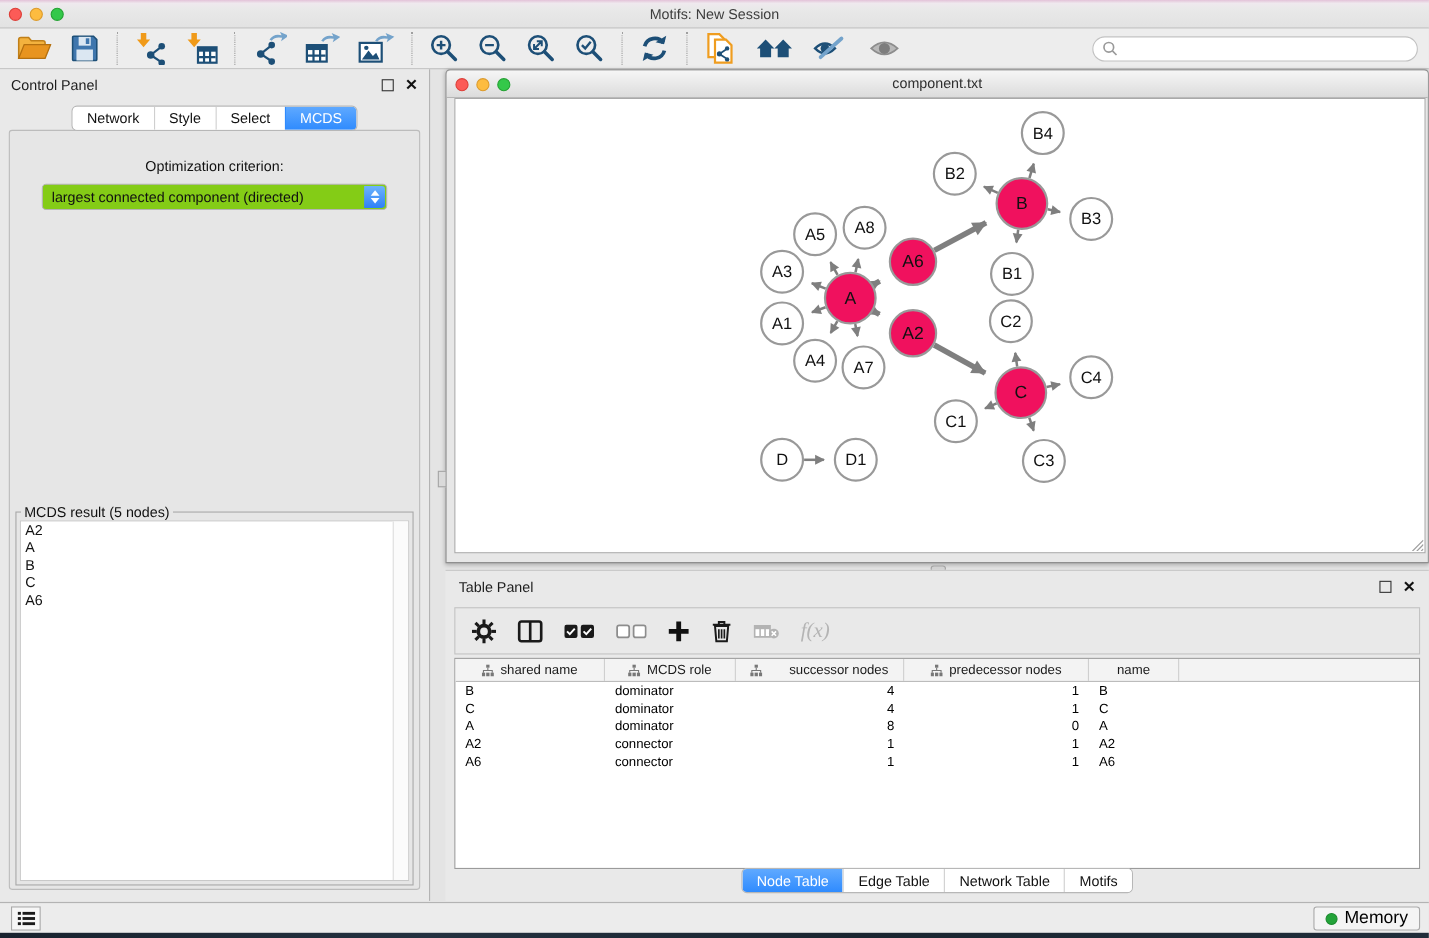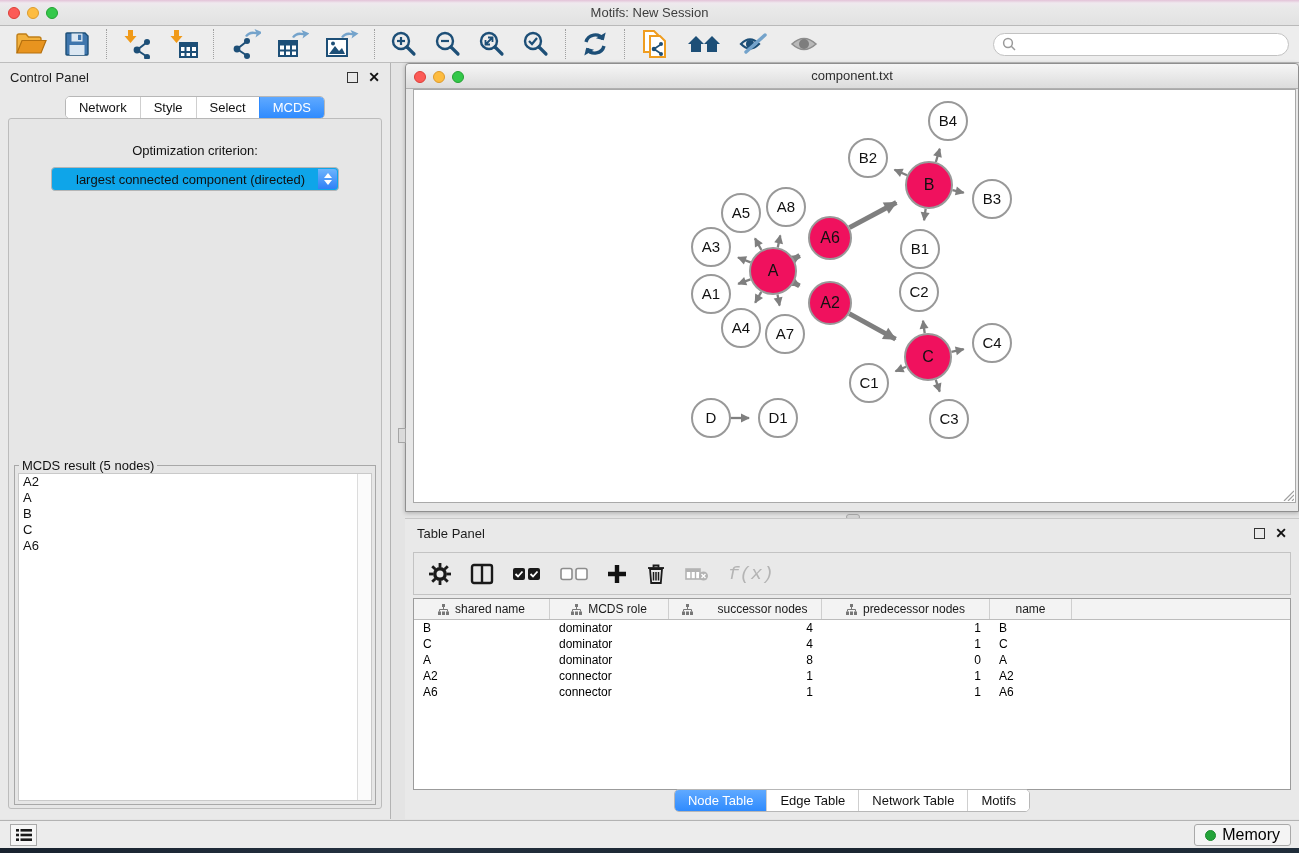--- a/index.html
+++ b/index.html
@@ -37,23 +37,23 @@
   .float-btn { width:11px; height:11px; border:1.5px solid #333; background:transparent; }
   .close-x { font-size:14px; font-weight:bold; color:#111; line-height:11px; }
   .cp-tabs { position:absolute; left:0; right:0; top:33px; display:flex; justify-content:center; z-index:2; }
   .seg { display:inline-flex; border:1px solid #b7b7b7; border-radius:5px; overflow:hidden; background:#fff; }
   .seg .tab { padding:3px 13px; font-size:13px; color:#111; background:#fff; border-left:1px solid #cfcfcf; cursor:default; }
   .seg .tab:first-child { border-left:none; }
   .seg .tab.sel { background:linear-gradient(180deg,#5fa9ff 0,#2f8bfe 100%); color:#fff; border-left-color:#2f8bfe; }
   .cp-content { position:absolute; left:8px; right:8px; top:55px; bottom:10px;
     border:1px solid #bcbcbc; border-radius:3px; background:#e6e6e6; }
   .opt-label { text-align:center; margin-top:24px; font-size:13px; color:#111; }
-  .combo { position:relative; width:288px; height:24px; margin:9px auto 0 auto;
-    background:#0ea5e9; border:1px solid #b5b5b5; border-radius:4px; font-size:13px; color:#111;
-    display:flex; align-items:center; padding-left:24px; }
+  .combo { position:relative; width:314px; height:24px; margin:9px auto 0 auto;
+    background:#84cc16; border:1px solid #b5b5b5; border-radius:4px; font-size:13px; color:#111;
+    display:flex; align-items:center; padding-left:8px; }
   .combo .stepper { position:absolute; right:1px; top:1px; bottom:1px; width:19px; border-radius:0 3px 3px 0;
     background:linear-gradient(180deg,#6db4fc 0,#2f80f7 100%); display:flex; flex-direction:column;
     align-items:center; justify-content:center; gap:2px; }
   .arr-up { width:0; height:0; border-left:4px solid transparent; border-right:4px solid transparent; border-bottom:5px solid #fff; }
   .arr-dn { width:0; height:0; border-left:4px solid transparent; border-right:4px solid transparent; border-top:5px solid #fff; }
   .btn-row { display:flex; justify-content:center; gap:16px; margin-top:11px; }
   .mac-btn { padding:3px 15px; font-size:13px; color:#111; background:linear-gradient(180deg,#ffffff 0,#f1f1f1 100%);
     border:1px solid #b9b9b9; border-radius:5px; font-family:"Liberation Sans",sans-serif; }
   fieldset.result-box { position:absolute; left:14px; right:14px; top:395px; bottom:14px;
     border:1px solid #a8a8a8; }
@@ -71,21 +71,21 @@
   .net-title { text-align:center; line-height:24px; font-size:13px; color:#2e2e2e; }
   .net-canvas { position:absolute; left:7px; top:25px; right:2px; bottom:8px; background:#fff; border:1px solid #a9a9a9; }
   .resize-grip { position:absolute; right:1px; bottom:1px; }
   .gutter-handle { position:absolute; left:-8px; top:364px; width:8px; height:15px; background:#dadada; border:1px solid #a5a5a5; }
   .h-splitter { position:absolute; left:440px; top:450px; width:14px; height:6px; background:#d2d2d2; border:1px solid #a3a3a3; border-radius:3px; }
 
   
   .table-panel { position:absolute; left:405px; top:518px; width:894px; height:301px; background:#e9e9e9; border-top:1px solid #c7c7c7; }
   .tp-toolbar { position:absolute; left:8px; right:8px; top:33px; height:43px; border:1px solid #c3c3c3;
     display:flex; align-items:center; gap:19px; padding-left:15px; }
-  .fx { font-family:Liberation Mono, monospace; font-style:italic; font-size:19px; color:#b4b4b4; }
+  .fx { font-family:Liberation Serif, serif; font-style:italic; font-size:19px; color:#b4b4b4; }
   .dtable { position:absolute; left:8px; right:8px; top:79px; height:192px; background:#fff; border:1px solid #9b9b9b; overflow:hidden; }
   .thead { display:flex; height:21px; background:#f3f3f3; border-bottom:1px solid #bcbcbc; }
   .th { display:flex; align-items:center; justify-content:center; gap:6px; font-size:12px; color:#1a1a1a; border-right:1px solid #cfcfcf; }
   .th.filler { border-right:none; flex:1; }
   .trow { display:flex; height:16px; align-items:center; }
   .td { font-size:12px; color:#000; padding:0 9px; display:flex; align-items:center; overflow:hidden; }
   .td.num { justify-content:flex-end; }
   .tp-tabs { position:absolute; left:0; right:0; bottom:7px; display:flex; justify-content:center; }
 
   

